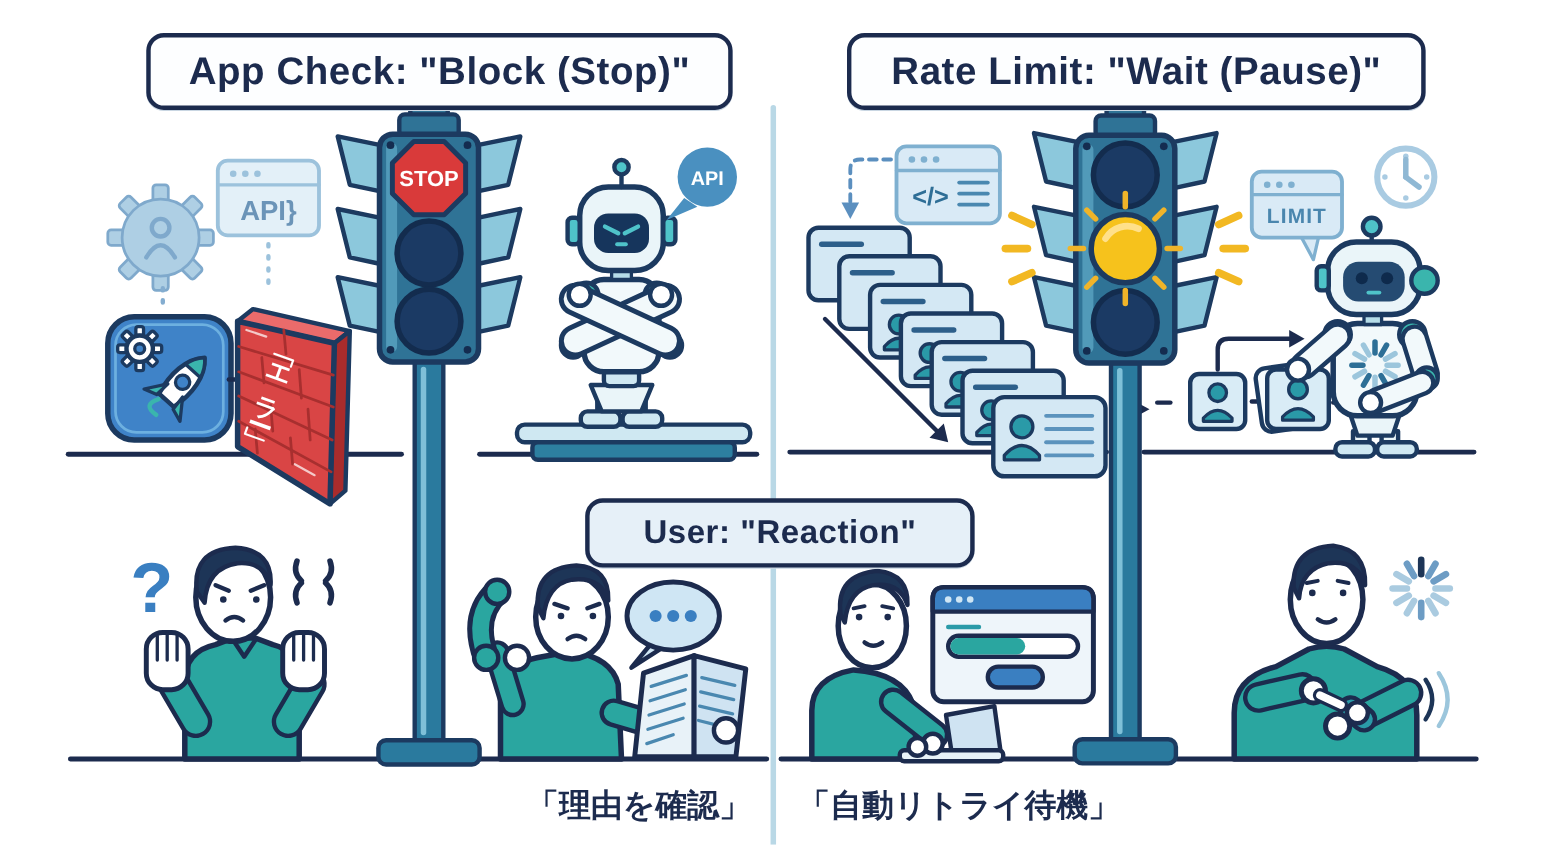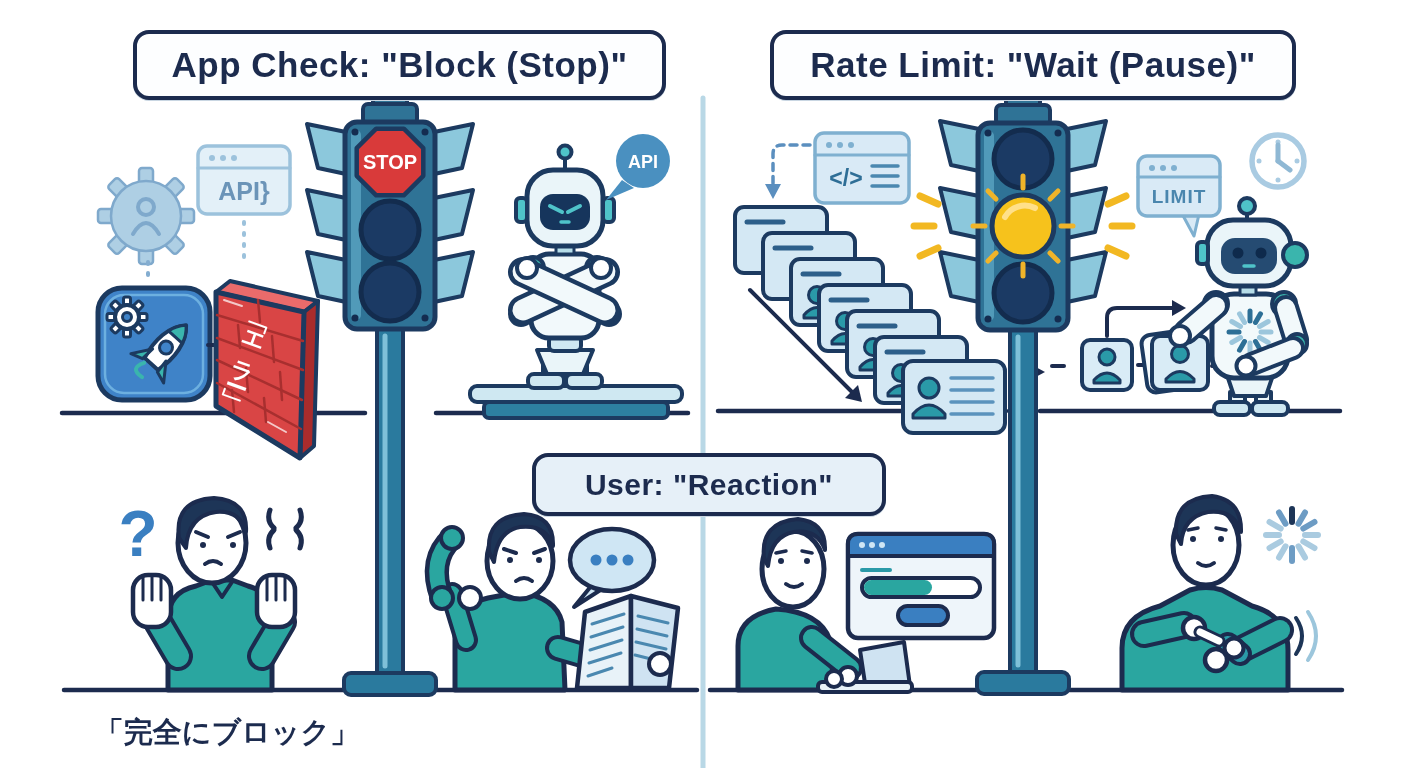--- a/index.html
+++ b/index.html
@@ -583,15 +583,16 @@
     </g>
   </g>
 </svg>
 
 <div class="v-text" style="left:248px;top:312px;">「エラー」</div>
 
 <div class="title-box" style="left:133px;top:30px;width:525px;height:62px;">App Check: "Block (Stop)"</div>
 <div class="title-box" style="left:770px;top:30px;width:518px;height:62px;">Rate Limit: "Wait (Pause)"</div>
 <div class="title-box center" style="left:532px;top:453px;width:346px;height:55px;">User: "Reaction"</div>
 
-<div class="caption" style="left:77px;top:713px;width:300px;">「完全にブロック」</div>
+<div class="caption" style="left:431px;top:713px;width:300px;">「理由を確認」</div>
+<div class="caption" style="left:712px;top:713px;width:320px;">「自動リトライ待機」</div>
 
 </div>
 
 </body></html>

